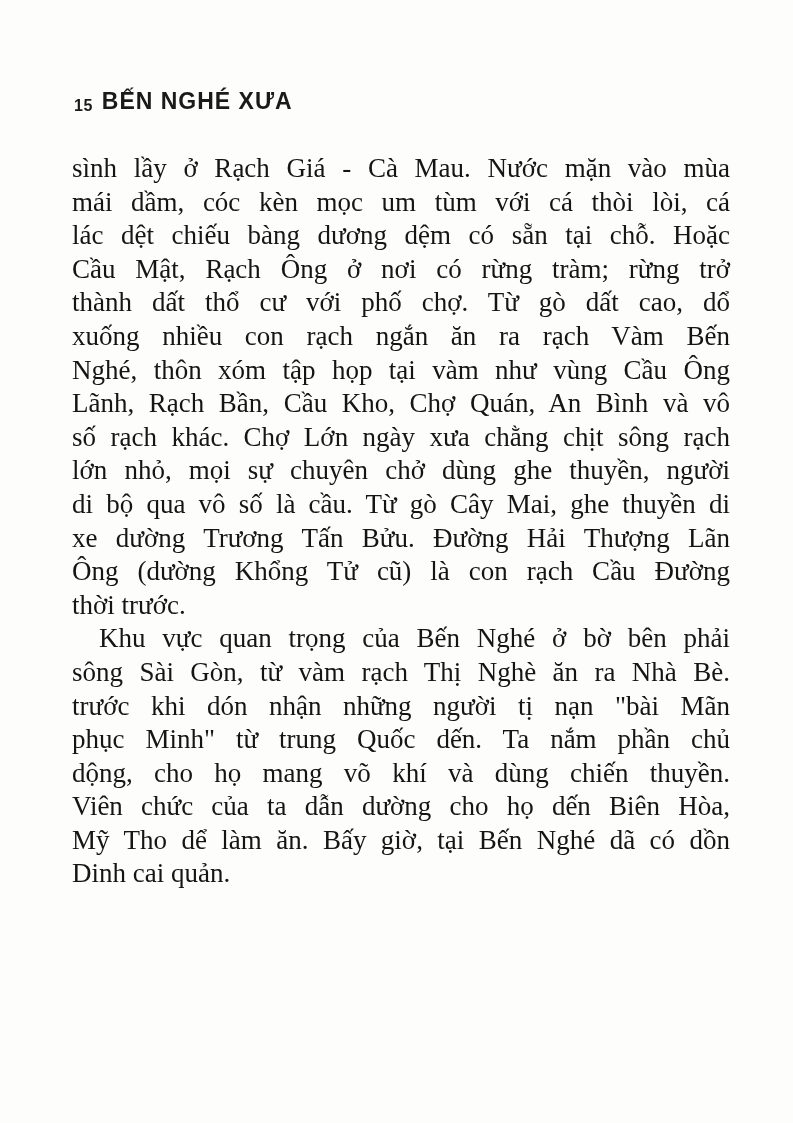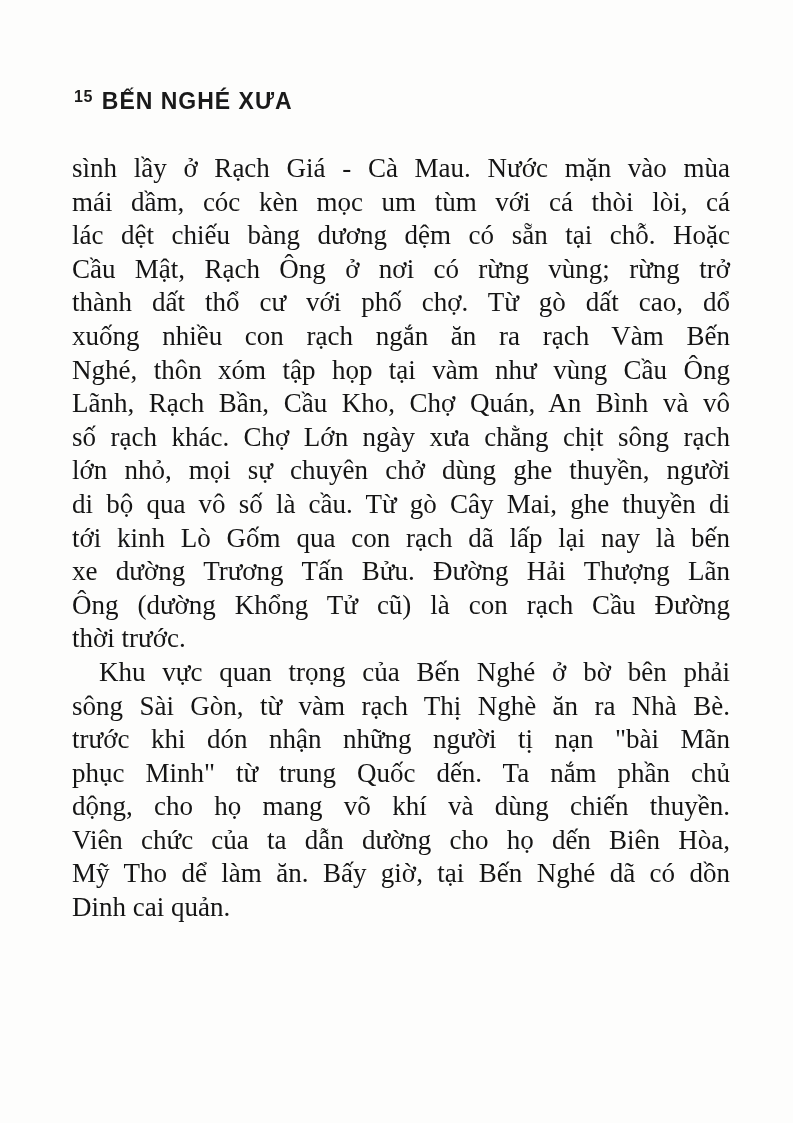--- a/index.html
+++ b/index.html
@@ -14,21 +14,21 @@
     background: #fdfdfc;
     overflow: hidden;
     font-family: "Liberation Serif", serif;
     color: #151515;
   }
   .running-head {
     position: absolute;
     left: 74px;
     top: 88px;
     display: flex;
-    align-items: flex-start;
+    align-items: flex-end;
     gap: 9px;
     font-family: "Liberation Sans", sans-serif;
     font-weight: bold;
     color: #1a1a1a;
   }
   .running-head .pnum {
     font-size: 16px;
     letter-spacing: 0.5px;
   }
   .running-head .htitle {
@@ -65,29 +65,28 @@
 <div class="page">
   <div class="running-head">
     <span class="pnum">15</span>
     <span class="htitle">BẾN NGHÉ XƯA</span>
   </div>
   <div class="textblock" id="textblock">
       <div class="para">
         <div class="line">sình lầy ở Rạch Giá - Cà Mau. Nước mặn vào mùa</div>
         <div class="line">mái dầm, cóc kèn mọc um tùm với cá thòi lòi, cá</div>
         <div class="line">lác dệt chiếu bàng dương dệm có sẵn tại chỗ. Hoặc</div>
-        <div class="line">Cầu Mật, Rạch Ông ở nơi có rừng vùng; rừng trở</div>
+        <div class="line">Cầu Mật, Rạch Ông ở nơi có rừng tràm; rừng trở</div>
         <div class="line">thành dất thổ cư với phố chợ. Từ gò dất cao, dổ</div>
         <div class="line">xuống nhiều con rạch ngắn ăn ra rạch Vàm Bến</div>
         <div class="line">Nghé, thôn xóm tập họp tại vàm như vùng Cầu Ông</div>
         <div class="line">Lãnh, Rạch Bần, Cầu Kho, Chợ Quán, An Bình và vô</div>
         <div class="line">số rạch khác. Chợ Lớn ngày xưa chằng chịt sông rạch</div>
         <div class="line">lớn nhỏ, mọi sự chuyên chở dùng ghe thuyền, người</div>
         <div class="line">di bộ qua vô số là cầu. Từ gò Cây Mai, ghe thuyền di</div>
-        <div class="line">tới kinh Lò Gốm qua con rạch dã lấp lại nay là bến</div>
         <div class="line">xe dường Trương Tấn Bửu. Đường Hải Thượng Lãn</div>
         <div class="line">Ông (dường Khổng Tử cũ) là con rạch Cầu Đường</div>
         <div class="line last">thời trước.</div>
       </div>
       <div class="para">
         <div class="line indent">Khu vực quan trọng của Bến Nghé ở bờ bên phải</div>
         <div class="line">sông Sài Gòn, từ vàm rạch Thị Nghè ăn ra Nhà Bè.</div>
         <div class="line">trước khi dón nhận những người tị nạn "bài Mãn</div>
         <div class="line">phục Minh" từ trung Quốc dến. Ta nắm phần chủ</div>
         <div class="line">dộng, cho họ mang võ khí và dùng chiến thuyền.</div>

